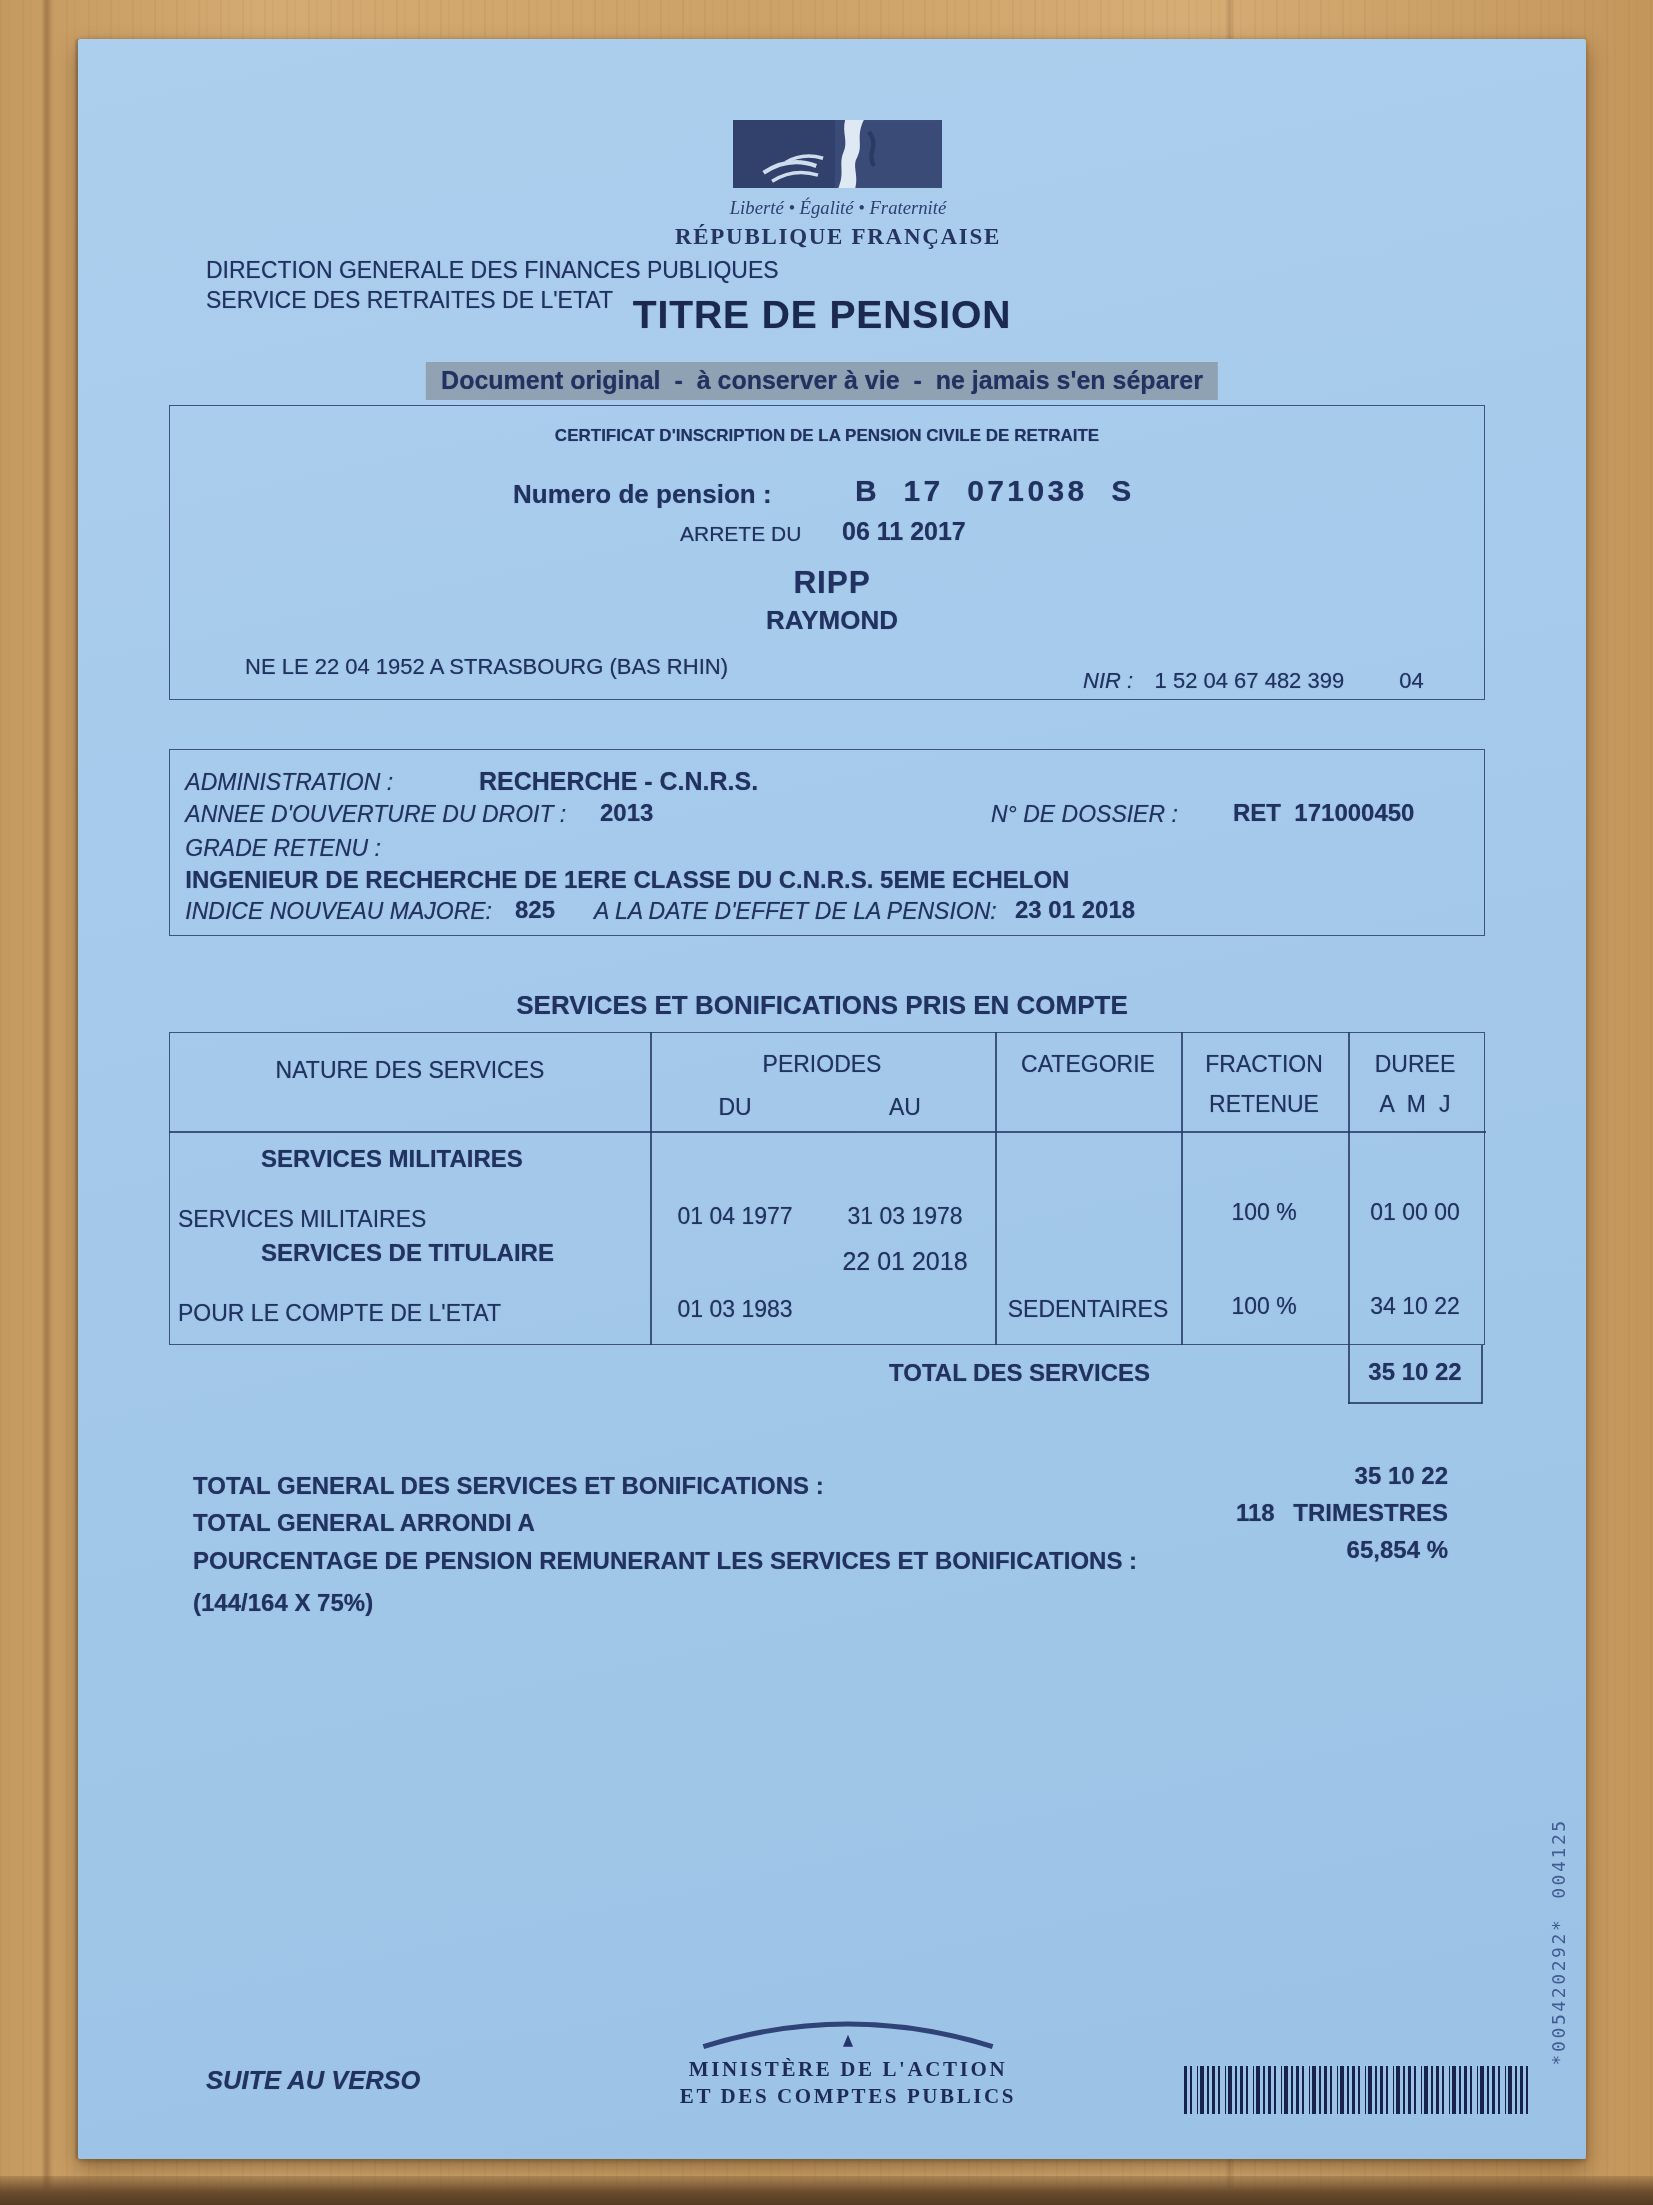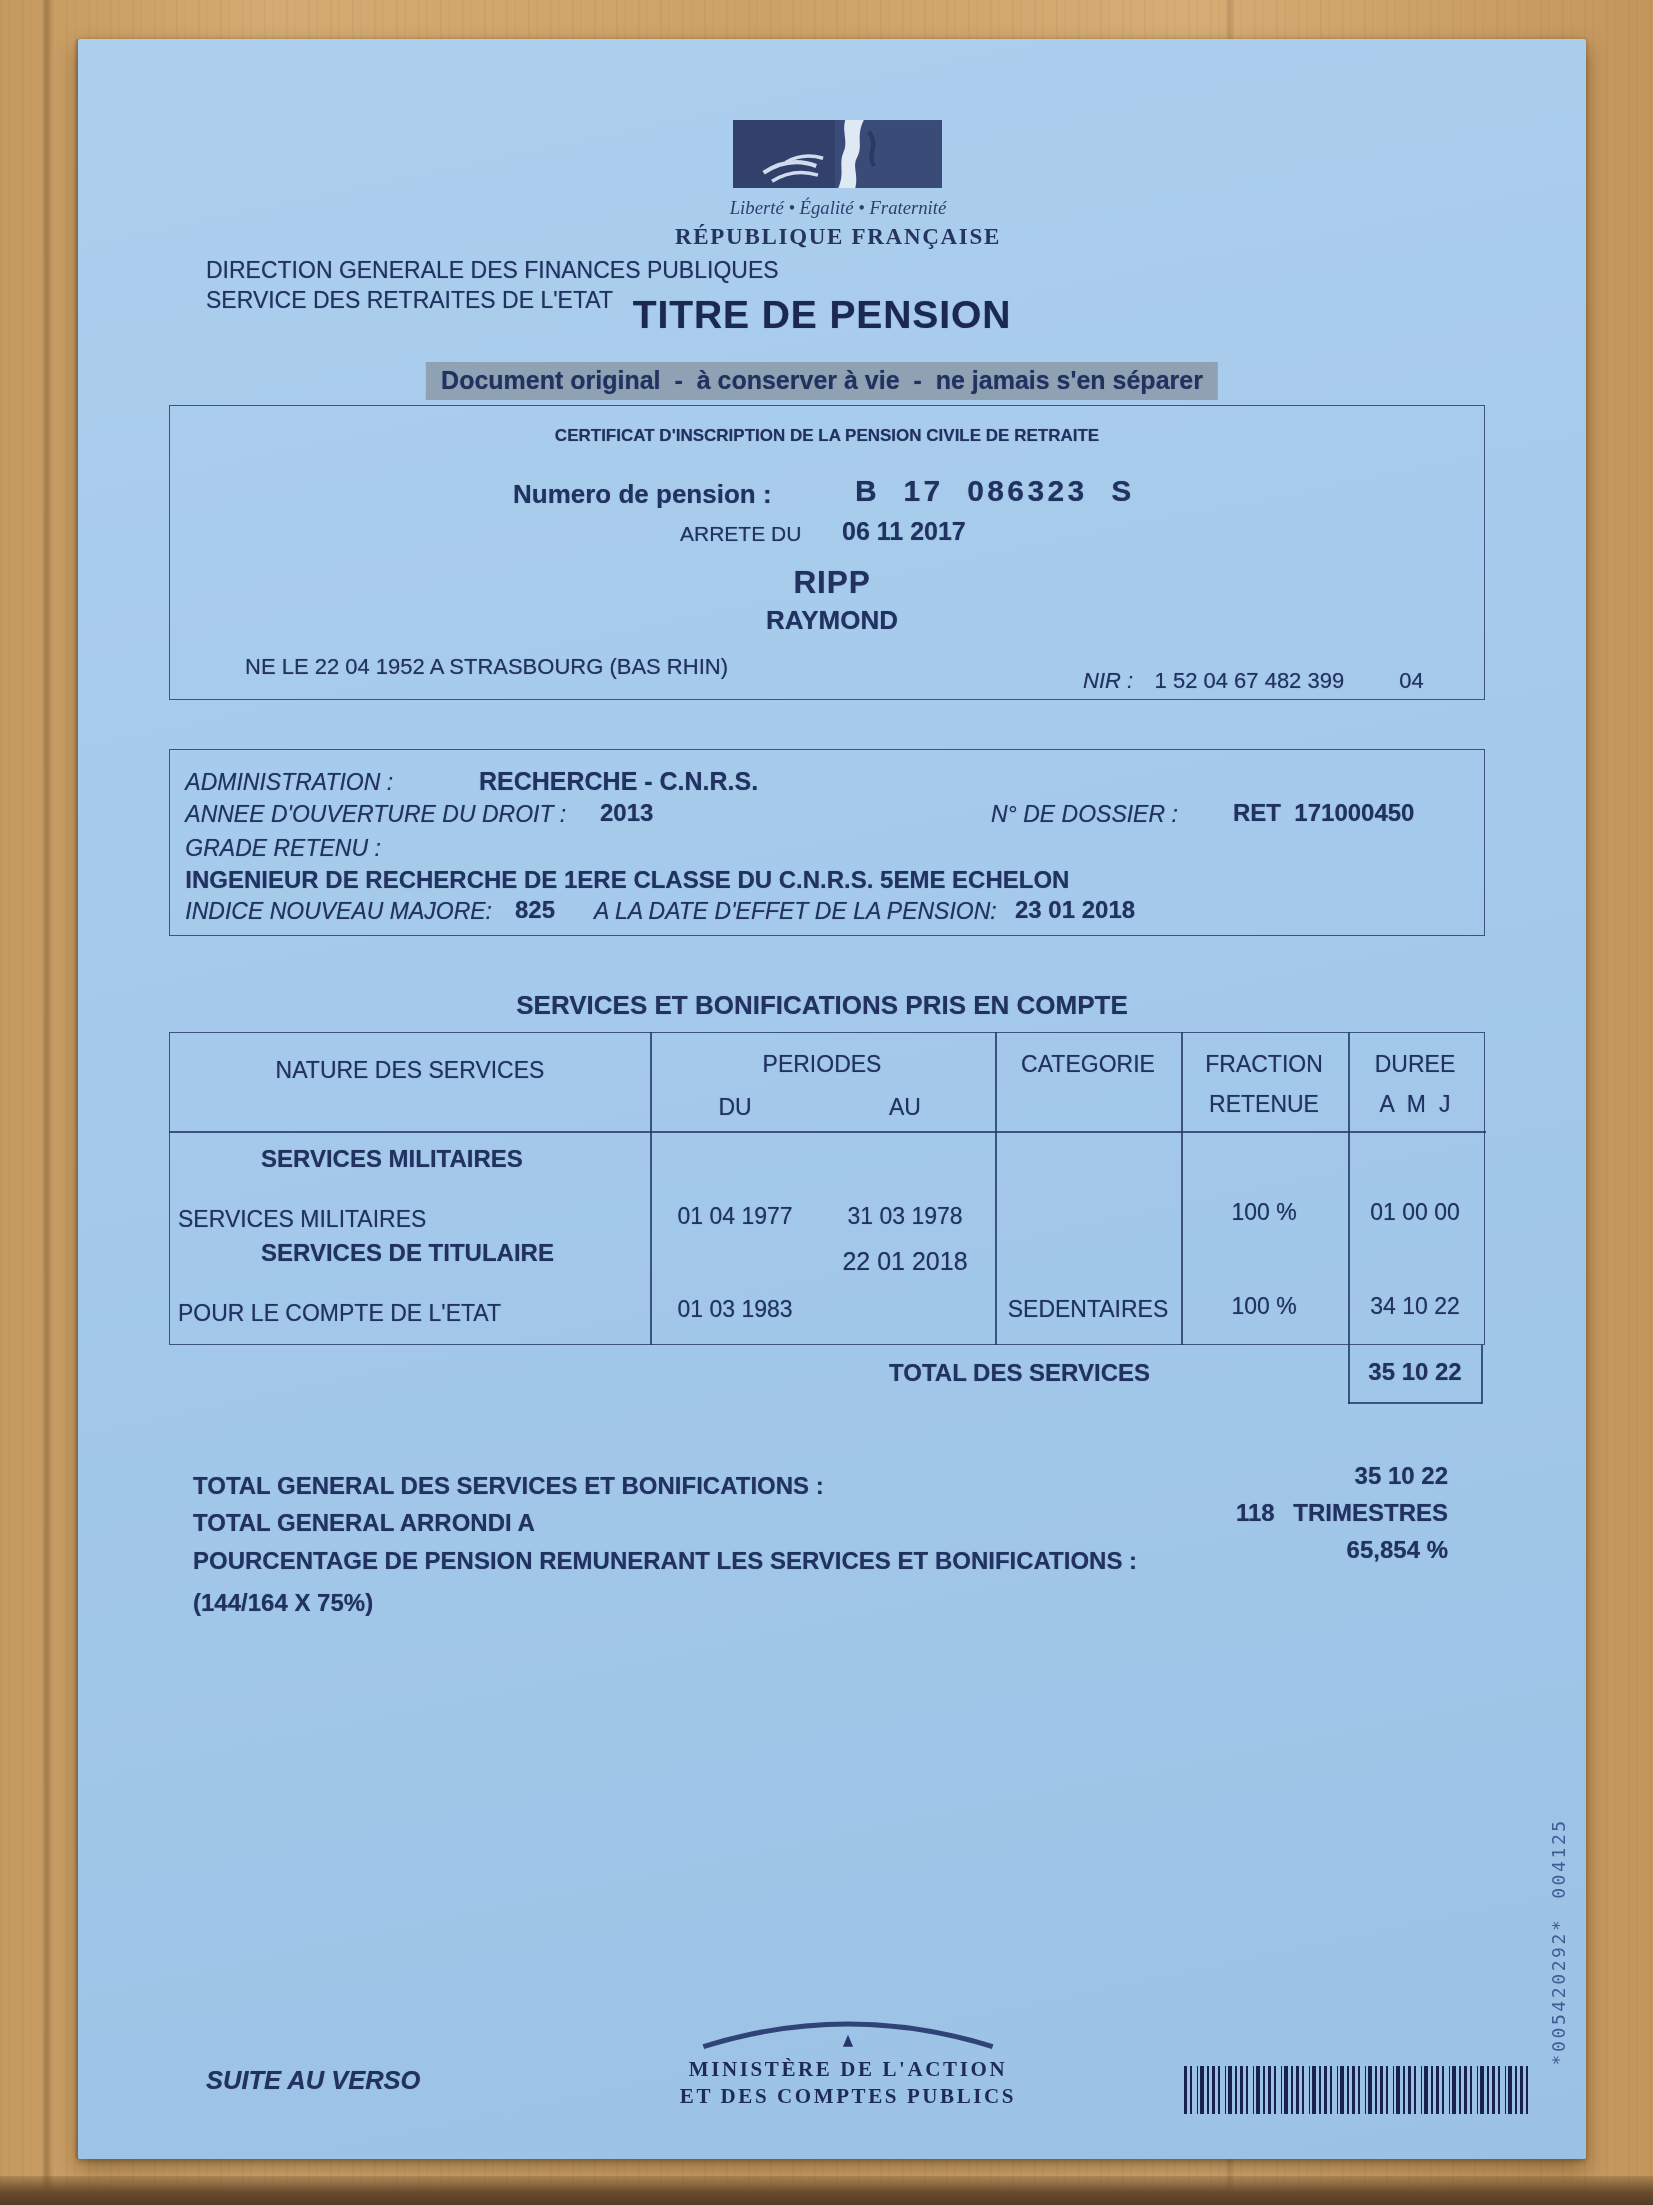--- a/index.html
+++ b/index.html
@@ -69,21 +69,21 @@
   <div class="abs ink" style="left:128px;top:248px;font-size:23px;">SERVICE DES RETRAITES DE L'ETAT</div>
 
   <div class="abs ctr ink b" style="left:744px;top:254px;font-size:39px;letter-spacing:0.9px;color:#1b2950;">TITRE DE PENSION</div>
   <div class="abs ctr" style="left:744px;top:303px;">
     <span class="notice ink b pre" style="font-size:25px;display:inline-block;">Document original  -  à conserver à vie  -  ne jamais s'en séparer</span>
   </div>
 
   <div class="abs box" style="left:91px;top:366px;width:1314px;height:293px;">
     <div class="abs ctr ink b" style="left:657px;top:20.4px;font-size:17px;">CERTIFICAT D'INSCRIPTION DE LA PENSION CIVILE DE RETRAITE</div>
     <div class="abs ink b" style="left:343px;top:73px;font-size:26px;">Numero de pension :</div>
-    <div class="abs ink b pre" style="left:685px;top:68px;font-size:30px;letter-spacing:3.4px;">B  17  086323  S</div>
+    <div class="abs ink b pre" style="left:685px;top:68px;font-size:30px;letter-spacing:3.4px;">B  17  071038  S</div>
     <div class="abs ink" style="left:510px;top:116px;font-size:21px;">ARRETE DU</div>
     <div class="abs ink b" style="left:672px;top:111px;font-size:25px;">06 11 2017</div>
     <div class="abs ctr ink b" style="left:662px;top:158px;font-size:31.5px;letter-spacing:0.9px;">RIPP</div>
     <div class="abs ctr ink b" style="left:662px;top:199px;font-size:26px;">RAYMOND</div>
     <div class="abs ink" style="left:75px;top:248px;font-size:22px;">NE LE 22 04 1952 A STRASBOURG (BAS RHIN)</div>
     <div class="abs" style="left:913px;top:262px;font-size:22px;white-space:nowrap;">
       <span class="ink i">NIR :</span>
       <span class="ink" style="margin-left:15.3px;">1 52 04 67 482 399</span>
       <span class="ink" style="margin-left:49px;">04</span>
     </div>

